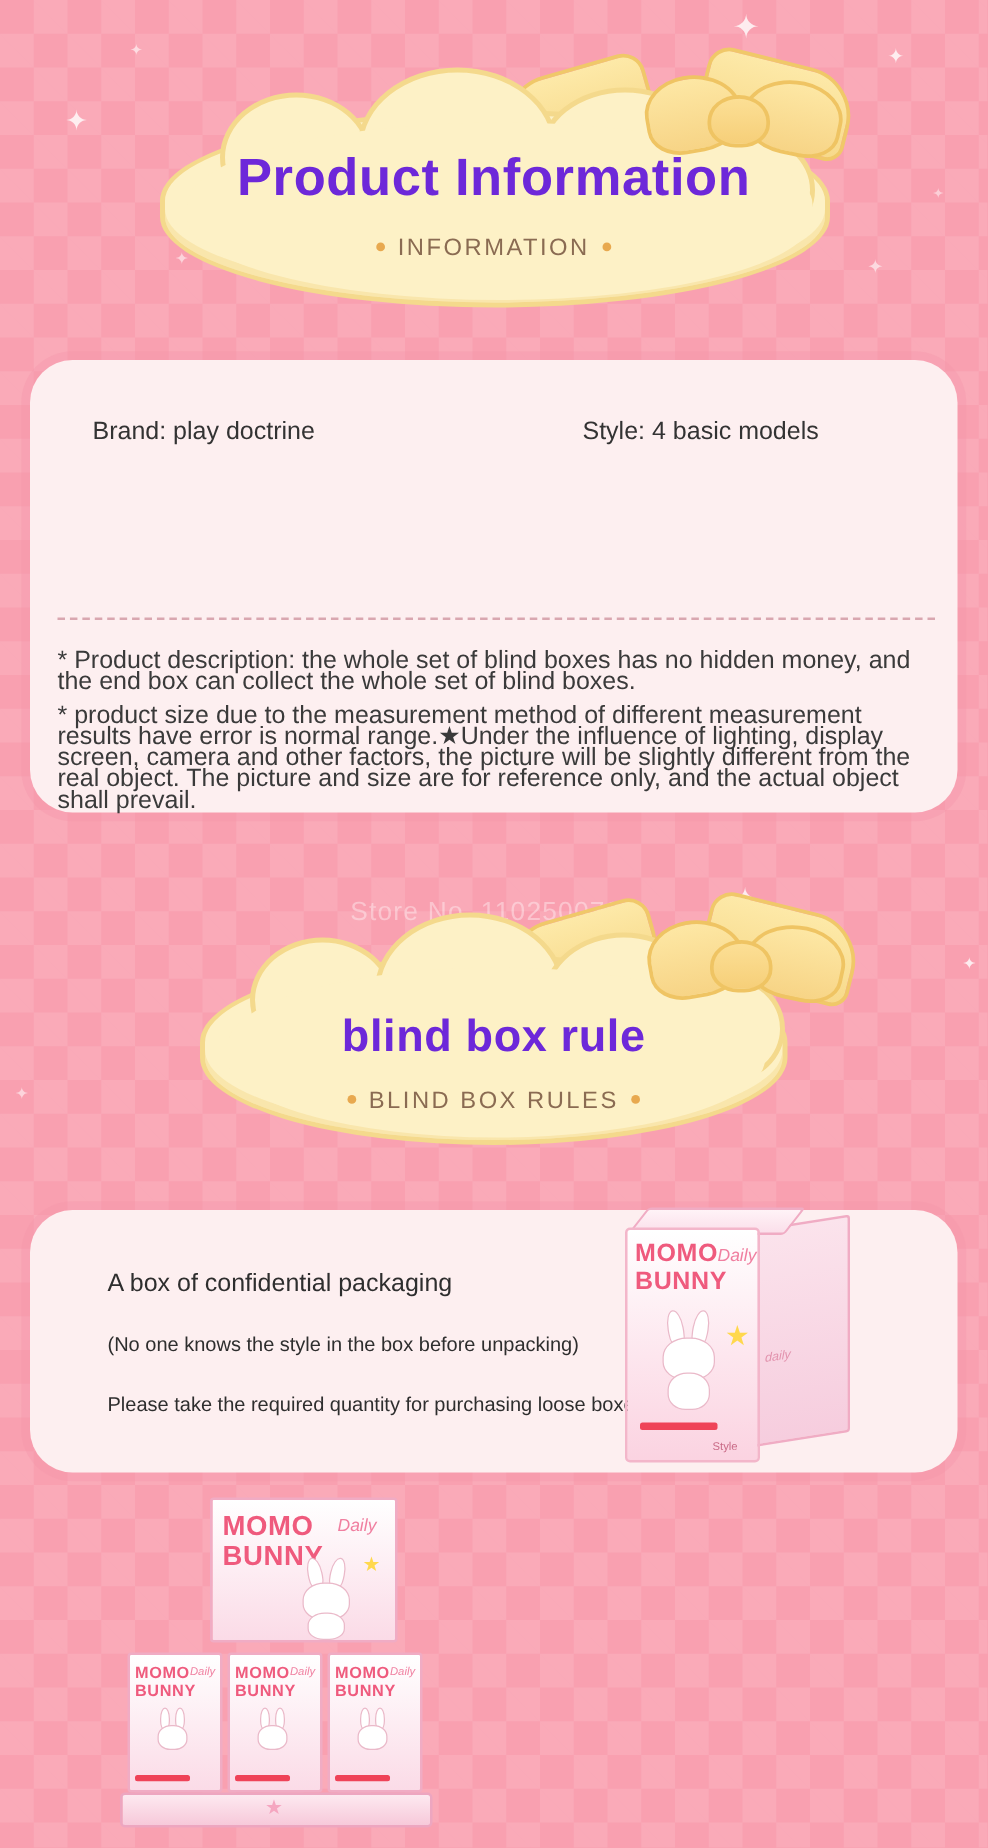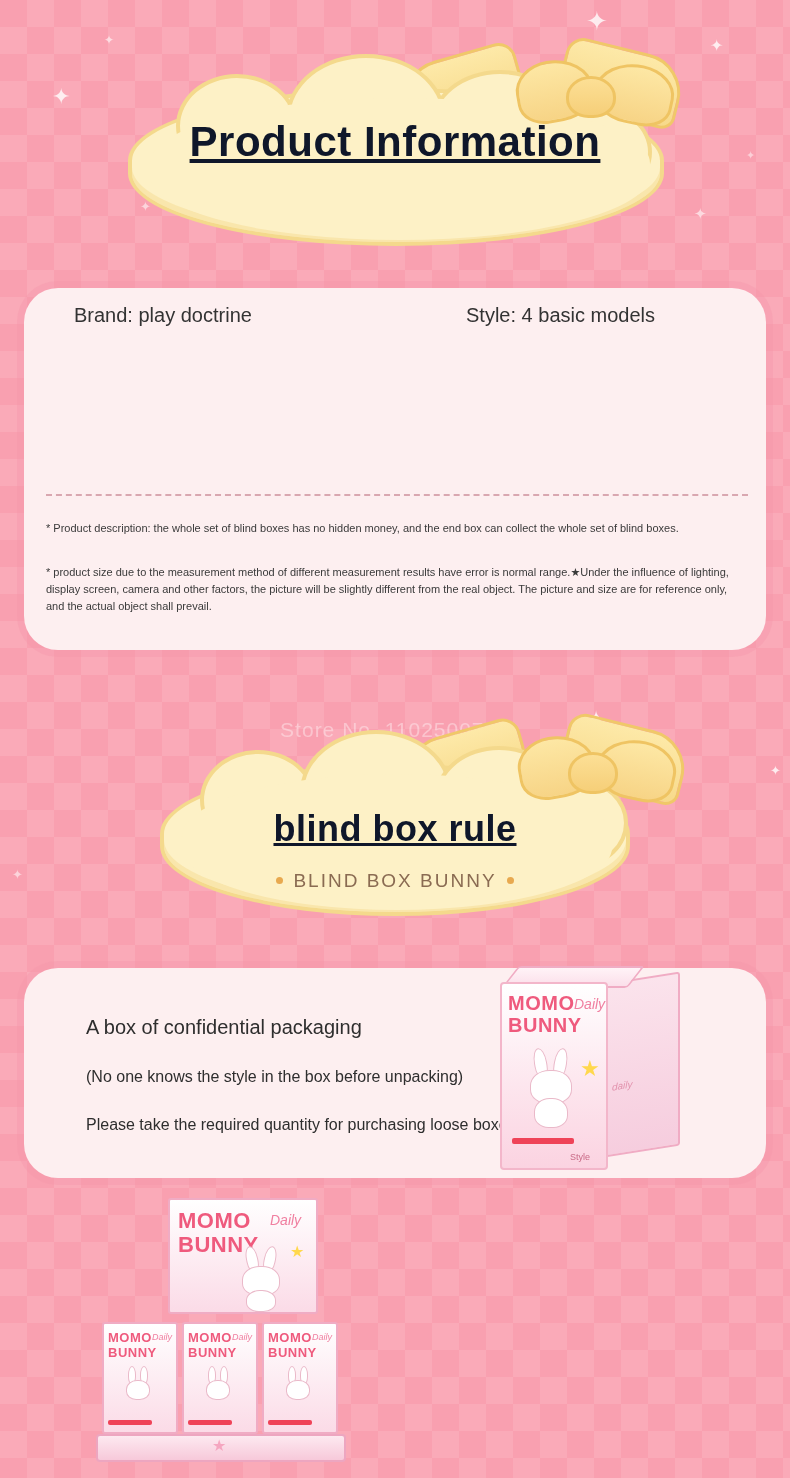--- a/index.html
+++ b/index.html
@@ -32,21 +32,21 @@
     box-shadow: inset 0 -6px 0 rgba(244,217,140,.45);
   }
   .cloud-bump {
     position: absolute;
     background: #fdf1c6;
     border: 4px solid #f4d98c;
     border-radius: 50%;
   }
   .banner-title {
     position: absolute; width: 100%; text-align: center;
-    color: #0f172a; font-weight: bold; letter-spacing: .5px; text-decoration: underline;
+    color: #6d28d9; font-weight: bold; letter-spacing: .5px;
   }
   .banner-sub {
     position: absolute; width: 100%; text-align: center;
     color: #8a6b52; letter-spacing: 2px; font-size: 19px;
   }
   .dot { display: inline-block; width: 7px; height: 7px; border-radius: 50%; background: #e8a94f; vertical-align: middle; margin: 0 10px 3px; }
 
   
   .ribbon-tail {
     position: absolute;
@@ -67,30 +67,30 @@
     border-radius: 50% 60% 50% 40%;
   }
 
   
   .card {
     position: absolute;
     background: #fdeff0;
     border-radius: 34px;
     box-shadow: 0 0 0 7px rgba(244,150,170,.35);
   }
-  .info-card { left: 24px; top: 288px; width: 742px; height: 362px; padding: 16px 30px 20px; }
+  .info-card { left: 24px; top: 288px; width: 742px; height: 362px; padding: 46px 30px 20px; }
   .row { position: relative; height: 58px; }
   .f-left  { position: absolute; left: 20px;  color: #333; font-size: 20px; }
   .f-right { position: absolute; left: 412px; color: #333; font-size: 20px; }
   .f-right-sm { position: absolute; left: 412px; color: #333; font-size: 16px; }
   .divider {
     position: absolute; left: 22px; right: 18px; top: 206px;
     border-top: 2px dashed #d9a7b0;
   }
-  .note { position: absolute; left: 22px; right: 18px; color: #3a3a3a; font-size: 11px; line-height: 17px; }
+  .note { position: absolute; left: 22px; right: 18px; color: #3a3a3a; font-size: 20px; line-height: 17px; }
   .note1 { top: 232px; }
   .note2 { top: 276px; }
 
   
   .watermark {
     position: absolute; left: 0; width: 100%; text-align: center;
     color: rgba(255,255,255,.38); font-size: 21px; letter-spacing: 1px;
   }
 
   
@@ -150,20 +150,23 @@
     <div class="cloud-bump" style="left:286px; top:14px; width:160px; height:128px;"></div>
     <div class="cloud-bump" style="left:430px; top:30px; width:140px; height:112px;"></div>
     <div class="cloud-bump" style="left:548px; top:66px; width:104px; height:92px;"></div>
     <div class="cloud" style="left:150px; top:58px; width:500px; height:142px; border:none; box-shadow:none;"></div>
 
     <div class="bow-loop" style="left:516px; top:20px; width:78px; height:62px; transform:rotate(-10deg);"></div>
     <div class="bow-loop" style="left:594px; top:24px; width:80px; height:60px; transform:rotate(12deg); border-radius:60% 50% 40% 50%;"></div>
     <div class="bow-knot" style="left:566px; top:36px; width:50px; height:42px;"></div>
 
     <div class="banner-title" style="top:78px; font-size:42px;">Product Information</div>
+    <div class="banner-sub" style="top:148px;">
+      <span class="dot"></span><span>INFORMATION</span><span class="dot"></span>
+    </div>
   </div>
 
   <div class="card info-card">
     <div class="row">
       <span class="f-left">Brand: play doctrine</span>
       <span class="f-right">Style: 4 basic models</span>
     </div>
     <div class="divider"></div>
     <div class="note note1">* Product description: the whole set of blind boxes has no hidden money, and the end box can collect the whole set of blind boxes.</div>
     <div class="note note2">* product size due to the measurement method of different measurement results have error is normal range.★Under the influence of lighting, display screen, camera and other factors, the picture will be slightly different from the real object. The picture and size are for reference only, and the actual object shall prevail.</div>
@@ -185,21 +188,21 @@
     <div class="cloud-bump" style="left:434px; top:28px; width:130px; height:108px;"></div>
     <div class="cloud-bump" style="left:536px; top:62px; width:92px; height:86px;"></div>
     <div class="cloud" style="left:182px; top:56px; width:430px; height:136px; border:none; box-shadow:none;"></div>
 
     <div class="bow-loop" style="left:518px; top:18px; width:78px; height:62px; transform:rotate(-10deg);"></div>
     <div class="bow-loop" style="left:596px; top:22px; width:80px; height:60px; transform:rotate(12deg); border-radius:60% 50% 40% 50%;"></div>
     <div class="bow-knot" style="left:568px; top:34px; width:50px; height:42px;"></div>
 
     <div class="banner-title" style="top:90px; font-size:36px;">blind box rule</div>
     <div class="banner-sub" style="top:152px;">
-      <span class="dot"></span><span>BLIND BOX BUNNY</span><span class="dot"></span>
+      <span class="dot"></span><span>BLIND BOX RULES</span><span class="dot"></span>
     </div>
   </div>
 
   <div class="card rule-card-1">
     <div class="rule-line" style="left:62px; top:48px; font-size:20px;">A box of confidential packaging</div>
     <div class="rule-line" style="left:62px; top:100px; font-size:16px;">(No one knows the style in the box before unpacking)</div>
     <div class="rule-line" style="left:62px; top:148px; font-size:16px;">Please take the required quantity for purchasing loose boxes.</div>
   </div>
 
   <div class="bb" style="left:486px; top:956px; width:210px; height:228px;">

